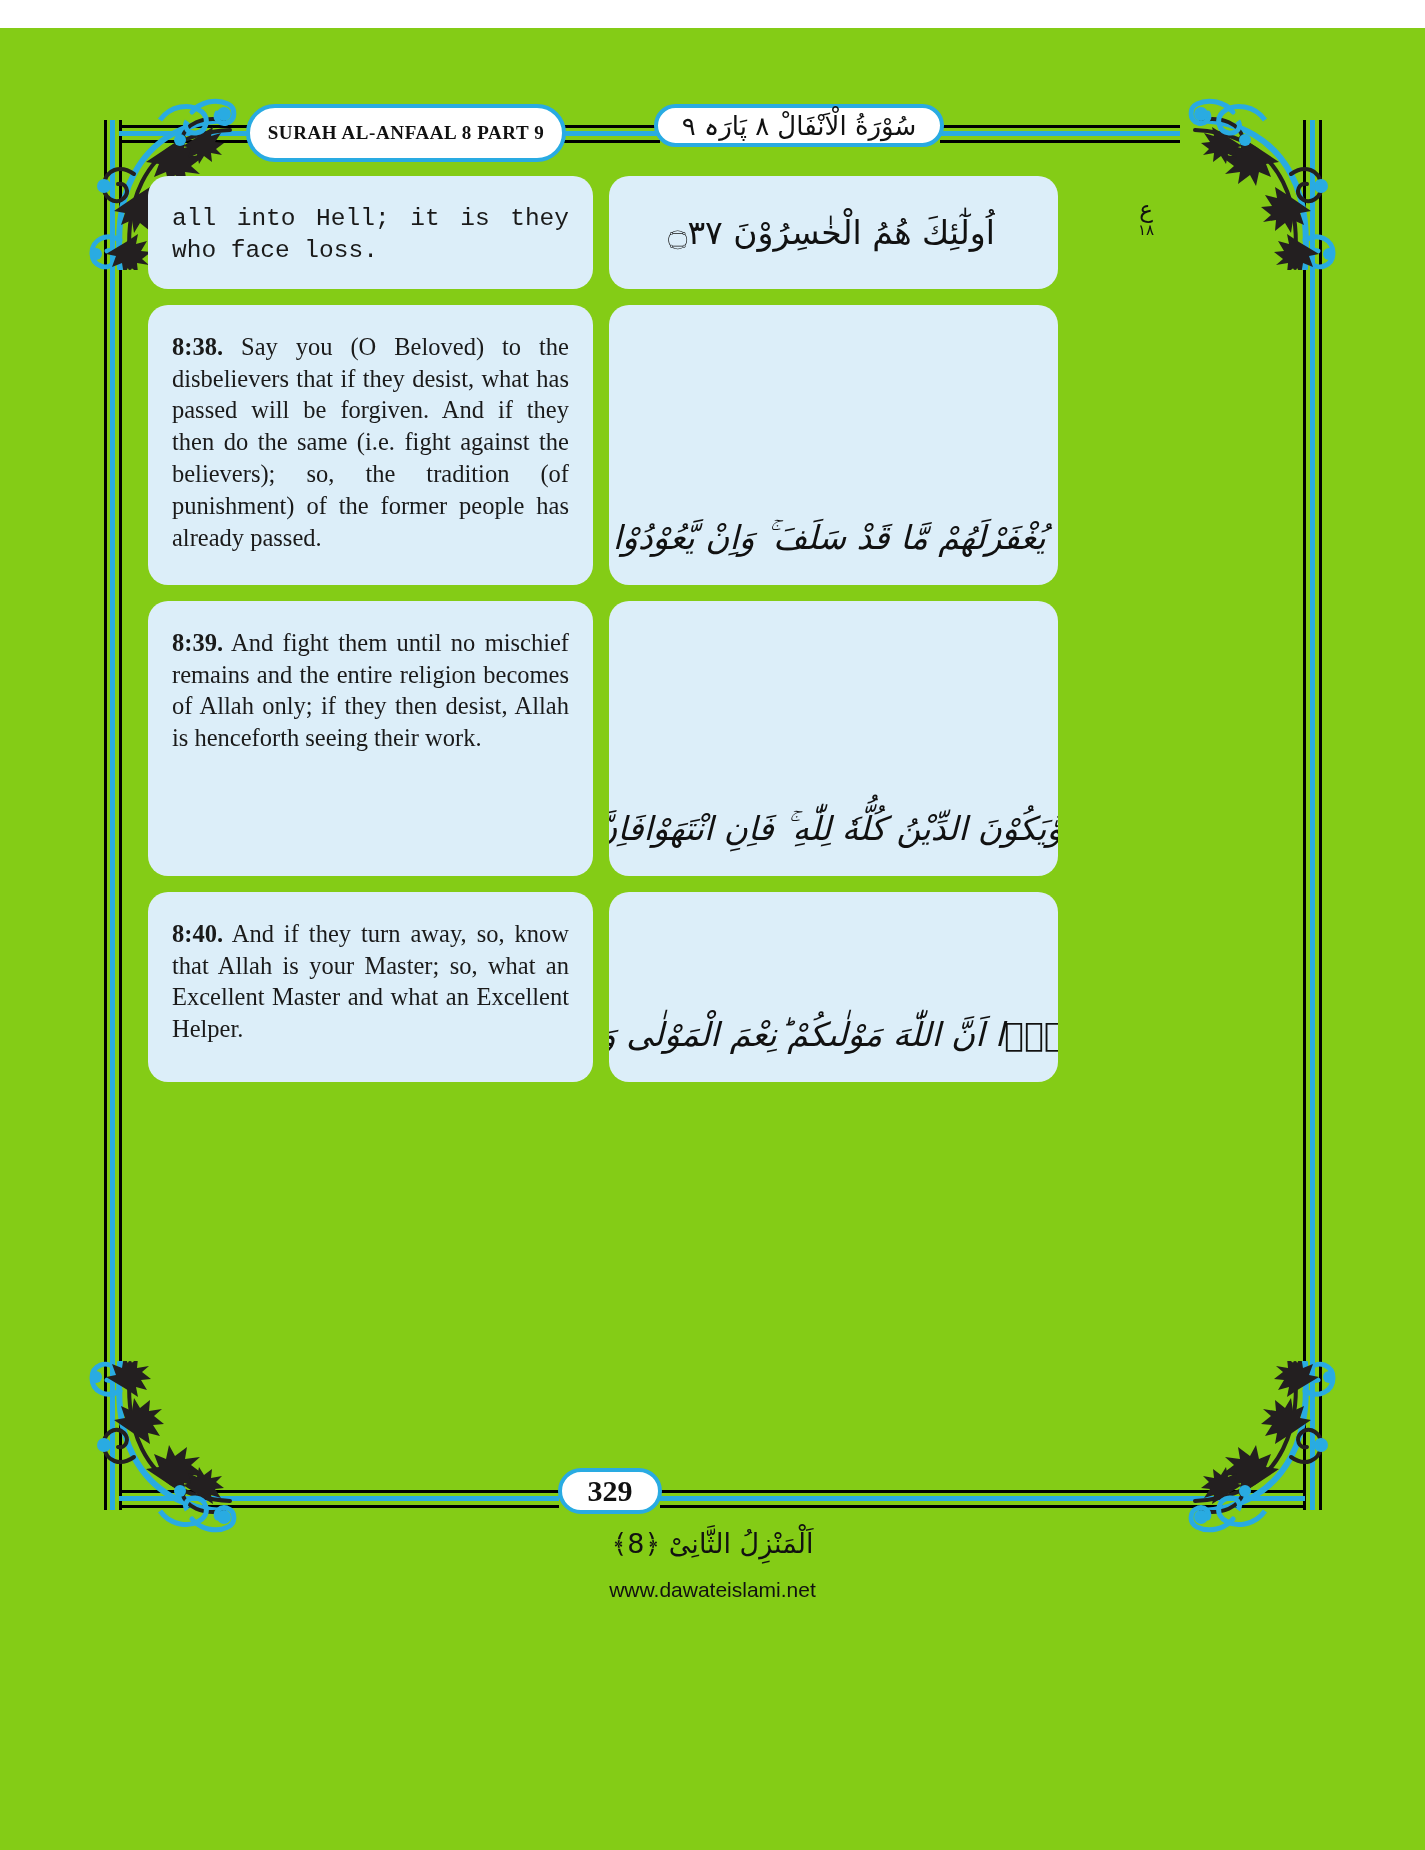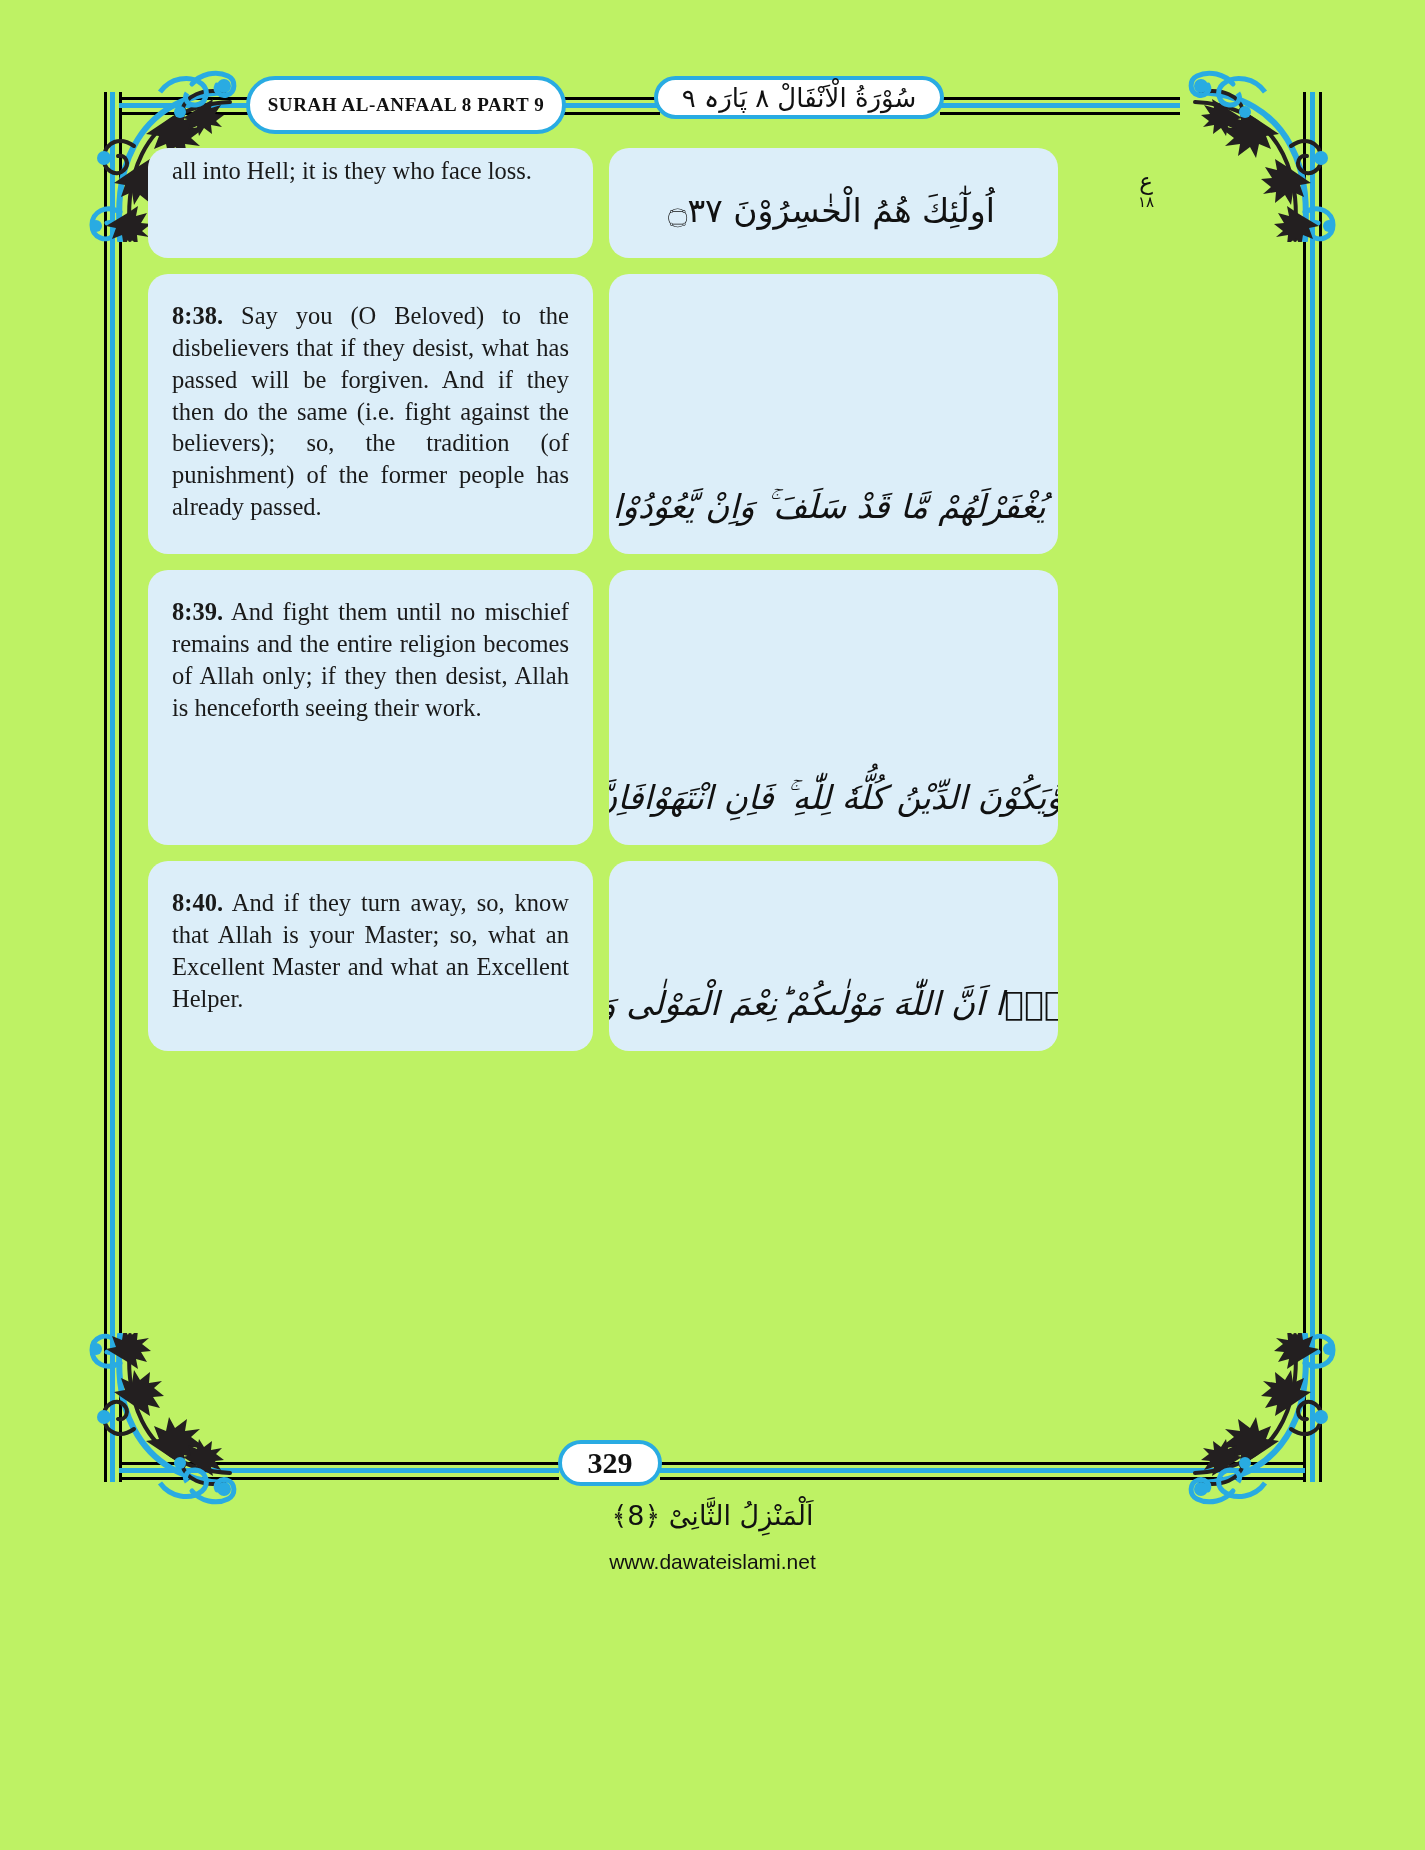--- a/index.html
+++ b/index.html
@@ -12,21 +12,22 @@
     height: 1850px;
     position: relative;
     font-family: "Liberation Serif", "DejaVu Serif", serif;
     overflow: hidden;
   }
 
   
   #page {
     position: absolute;
     inset: 0;
-    background: #bef264;
+    background: #84cc16;
+    margin-top: 28px;
   }
 
   
   .frame-line {
     position: absolute;
     background: #000000;
   }
   .frame-line.cyan { background: #29ABE2; }
 
   
@@ -158,22 +159,22 @@
     font-family: "DejaVu Sans", sans-serif;
     font-size: 33px;
     line-height: 1.72;
     color: #111111;
     overflow: hidden;
   }
   .vnum { font-weight: bold; }
 
   
   .row-1 .cell { min-height: 110px; }
-  .row-1 .cell-en { padding-top: 7px; }
-  .row-1 .cell-ar { display:flex; align-items:flex-end; justify-content:center; }
+  .row-1 .cell-en { padding-top: 27px; font-family: Liberation Mono, monospace; }
+  .row-1 .cell-ar { display:flex; align-items:center; justify-content:center; }
   .row-2 .cell { min-height: 280px; }
   .row-3 .cell { min-height: 275px; }
   .row-4 .cell { min-height: 190px; }
 
   .row-2 .cell-ar,
   .row-3 .cell-ar,
   .row-4 .cell-ar {
     display: flex;
     flex-direction: row;
     align-items: flex-end;

